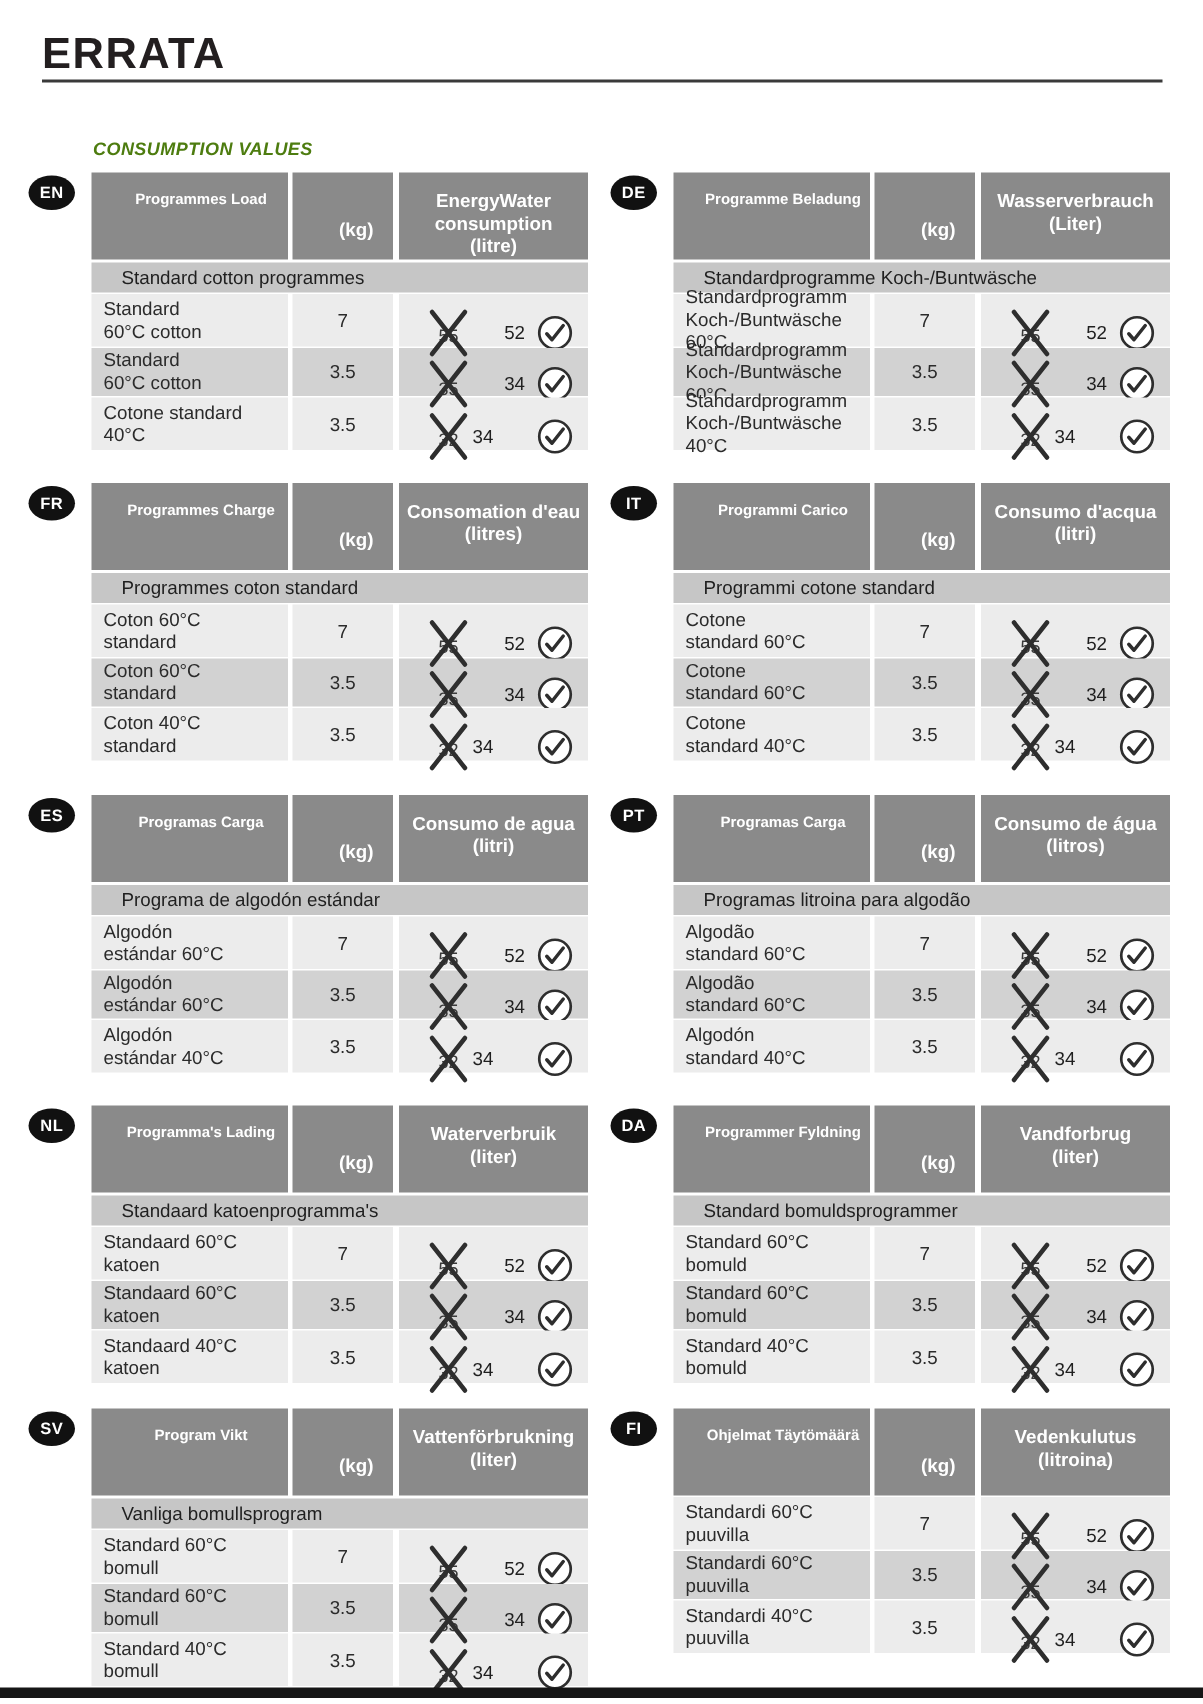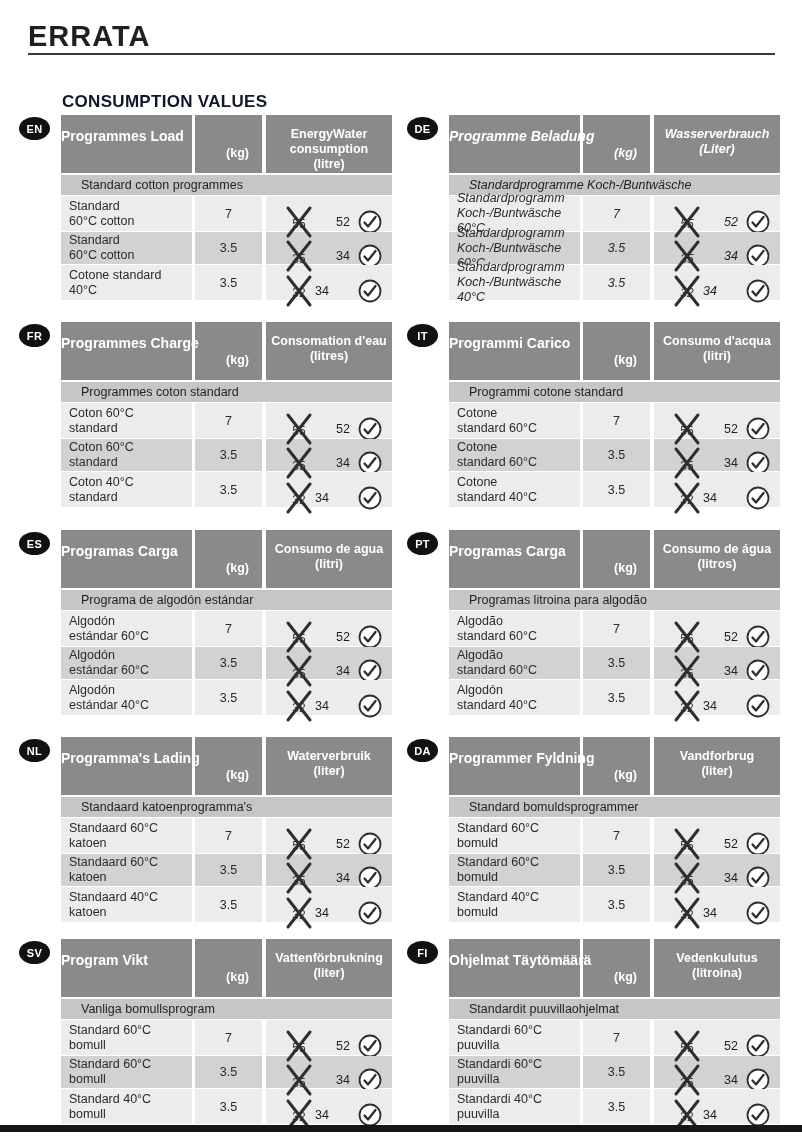--- a/index.html
+++ b/index.html
@@ -8,39 +8,39 @@
     font-family:"Liberation Sans","DejaVu Sans",sans-serif;
     color:var(--ink,#2b2b2b);overflow:hidden;
   }
   .page-title{
     position:absolute;left:28px;top:20px;margin:0;
     font-size:29px;font-weight:bold;letter-spacing:1px;color:#231f20;
   }
   .title-rule{position:absolute;left:28px;top:53px;width:747px;height:2px;background:#3a3a3a;}
   .section-title{
     position:absolute;left:62px;top:92px;
-    font-size:17px;font-weight:bold;color:#0f172a;letter-spacing:.3px;
+    font-size:12px;font-weight:bold;color:#4d7c0f;letter-spacing:.3px;font-style:italic;
   }
   .bottombar{position:absolute;left:0;top:1125px;width:802px;height:7px;background:#161616;}
 
   .badge{
     position:absolute;width:31px;height:23px;border-radius:50%;
     background:var(--badge-bg,#111);color:#fff;font-size:11px;font-weight:bold;
     display:flex;align-items:center;justify-content:center;letter-spacing:.3px;
   }
 
   .tbl{position:absolute;width:331px;}
   .hdr{position:relative;height:58px;}
   .hc{position:absolute;top:0;height:58px;background:var(--header-bg,#8a8a8a);}
   .hc1{left:0;width:131px;}
   .hc2{left:134px;width:67px;}
   .hc3{left:205px;width:126px;}
   .h1t{
-    position:absolute;left:0;top:13px;width:146px;text-align:left;white-space:nowrap;
-    color:#fff;font-weight:bold;font-size:14px;
+    position:absolute;left:0;top:13px;width:146px;text-align:center;white-space:nowrap;
+    color:#fff;font-weight:bold;font-size:10px;
   }
   .h2t{
     position:absolute;left:134px;top:31px;width:85px;text-align:center;
     color:#fff;font-weight:bold;font-size:12.5px;
   }
   .h3t{
     position:absolute;left:205px;top:12px;width:126px;text-align:center;
     color:#fff;font-weight:bold;font-size:12.5px;line-height:15px;white-space:pre-line;
   }
   .sub{
@@ -159,21 +159,21 @@
         <span class="circle">
           <svg viewBox="0 0 26 26">
               <circle cx="13" cy="13" r="10.5"></circle>
               <path class="tick" d="M7.5 13.5 L11 17.5 L18.5 8"></path>
             </svg>
         </span>
       </div>
     </div>
   </div>
     <div class="badge" style="left: 19px; top: 117px;">EN</div>
-    <div class="tbl" style="left: 449px; top: 115px; font-style: italic;">
+    <div class="tbl" style="left: 449px; top: 115px;">
     <div class="hdr">
       <div class="hc hc1"></div>
       <div class="hc hc2"></div>
       <div class="hc hc3"></div>
       <div class="h1t">Programme Beladung</div>
       <div class="h2t">(kg)</div>
       <div class="h3t">Wasserverbrauch
 (Liter)</div>
     </div>
     <div class="sub">Standardprogramme Koch-/Buntwäsche</div>
@@ -777,21 +777,20 @@
     <div class="tbl" style="left: 449px; top: 939px;">
     <div class="hdr">
       <div class="hc hc1"></div>
       <div class="hc hc2"></div>
       <div class="hc hc3"></div>
       <div class="h1t">Ohjelmat Täytömäärä</div>
       <div class="h2t">(kg)</div>
       <div class="h3t">Vedenkulutus
 (litroina)</div>
     </div>
-    <div class="sub">Standardit puuvillaohjelmat</div>
 
     <div class="row r1">
       <div class="cell name">Standardi 60°C
 puuvilla</div>
       <div class="cell kg">7</div>
       <div class="cell water">
         <span class="oldx">
           <span class="old">55</span>
           <svg class="xmark" viewBox="0 0 30 34">
               <path d="M4 3 L26 31 M26 3 L4 31"></path>

